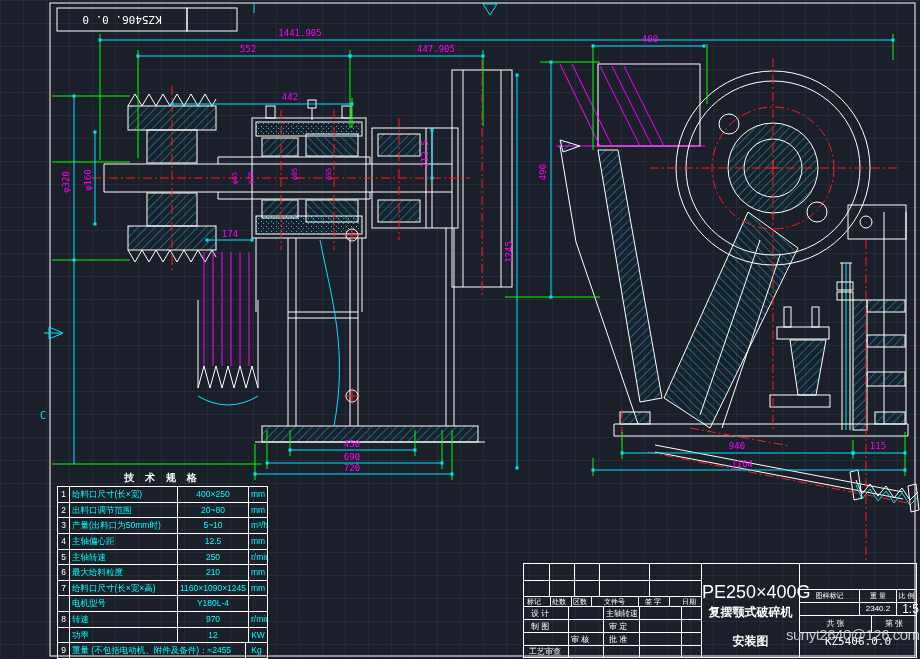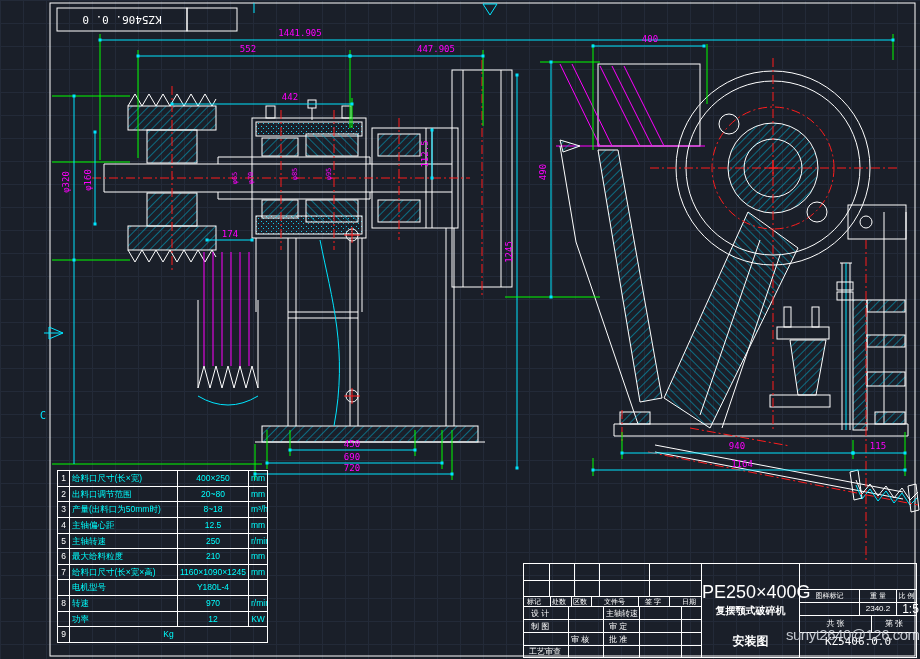--- a/index.html
+++ b/index.html
@@ -216,37 +216,38 @@
     <line class="dim" x1="622" y1="453" x2="853" y2="453"></line>
     <text class="d" x="737" y="449">940</text>
     <line class="dim" x1="853" y1="453" x2="905" y2="453"></line>
     <text class="d" x="878" y="449">115</text>
     <line class="dim" x1="593" y1="470" x2="905" y2="470"></line>
     <text class="d" x="742" y="467">1164</text>
   </g>
 </svg>
 
 <div class="spec">
+  <div class="ttl">技 术 规 格</div>
   <div class="stable">
     <div class="str">
       <div class="sc c1">1</div>
       <div class="sc c2">给料口尺寸(长×宽)</div>
       <div class="sc c3">400×250</div>
       <div class="sc c4">mm</div>
     </div>
     <div class="str">
       <div class="sc c1">2</div>
       <div class="sc c2">出料口调节范围</div>
       <div class="sc c3">20~80</div>
       <div class="sc c4">mm</div>
     </div>
     <div class="str">
       <div class="sc c1">3</div>
       <div class="sc c2">产量(出料口为50mm时)</div>
-      <div class="sc c3">8~18</div>
+      <div class="sc c3">5~10</div>
       <div class="sc c4">m³/h</div>
     </div>
     <div class="str">
       <div class="sc c1">4</div>
       <div class="sc c2">主轴偏心距</div>
       <div class="sc c3">12.5</div>
       <div class="sc c4">mm</div>
     </div>
     <div class="str">
       <div class="sc c1">5</div>
@@ -279,20 +280,21 @@
       <div class="sc c4">r/min</div>
     </div>
     <div class="str">
       <div class="sc c1"></div>
       <div class="sc c2">功率</div>
       <div class="sc c3">12</div>
       <div class="sc c4">KW</div>
     </div>
     <div class="str">
       <div class="sc c1">9</div>
+      <div class="sc c2s">重量 (不包括电动机、附件及备件)：≈2455</div>
       <div class="sc c4">Kg</div>
     </div>
   </div>
 </div>
 
 <div class="tb">
 
   <div class="ln" style="left:0;top:16px;width:177px;height:1px;"></div>
   <div class="ln" style="left:0;top:32px;width:177px;height:1px;"></div>
   <div class="ln" style="left:0;top:42px;width:177px;height:1px;"></div>
@@ -332,21 +334,21 @@
   <div class="tx" style="left:158px;top:33px;font-size:7px;">日期</div>
   <div class="tx" style="left:7px;top:45px;">设 计</div>
   <div class="tx" style="left:7px;top:58px;">制 图</div>
   <div class="tx" style="left:7px;top:71px;padding-left:40px;">审 核</div>
   <div class="tx" style="left:5px;top:83px;">工艺审查</div>
   <div class="tx" style="left:82px;top:45px;">主轴转速</div>
   <div class="tx" style="left:85px;top:58px;">审 定</div>
   <div class="tx" style="left:85px;top:71px;">批 准</div>
 
   <div class="tx cen" style="left:178px;top:23px;width:97px;font-size:18px;">PE250×400G</div>
-  <div class="tx cen" style="left:178px;top:43px;width:97px;font-size:10px;font-weight:bold;font-family:Liberation Mono, monospace;">复摆颚式破碎机</div>
+  <div class="tx cen" style="left:178px;top:43px;width:97px;font-size:12px;font-weight:bold;">复摆颚式破碎机</div>
   <div class="tx cen" style="left:178px;top:72px;width:97px;font-size:12px;font-weight:bold;">安装图</div>
 
   <div class="tx cen" style="left:276px;top:27px;width:59px;font-size:7px;">图样标记</div>
   <div class="tx cen" style="left:336px;top:27px;width:36px;font-size:7px;">重 量</div>
   <div class="tx cen" style="left:373px;top:27px;width:19px;font-size:7px;overflow:hidden;">比 例</div>
   <div class="tx cen" style="left:336px;top:40px;width:36px;font-size:8px;">2340.2</div>
   <div class="tx cen" style="left:373px;top:40px;width:27px;font-size:12px;overflow:hidden;">1:5</div>
   <div class="tx cen" style="left:276px;top:55px;width:71px;">共  张</div>
   <div class="tx cen" style="left:348px;top:55px;width:44px;">第  张</div>
   <div class="tx cen" style="left:276px;top:73px;width:116px;font-size:11px;font-family:'DejaVu Sans Mono',monospace;">KZ5406.0.0</div>

